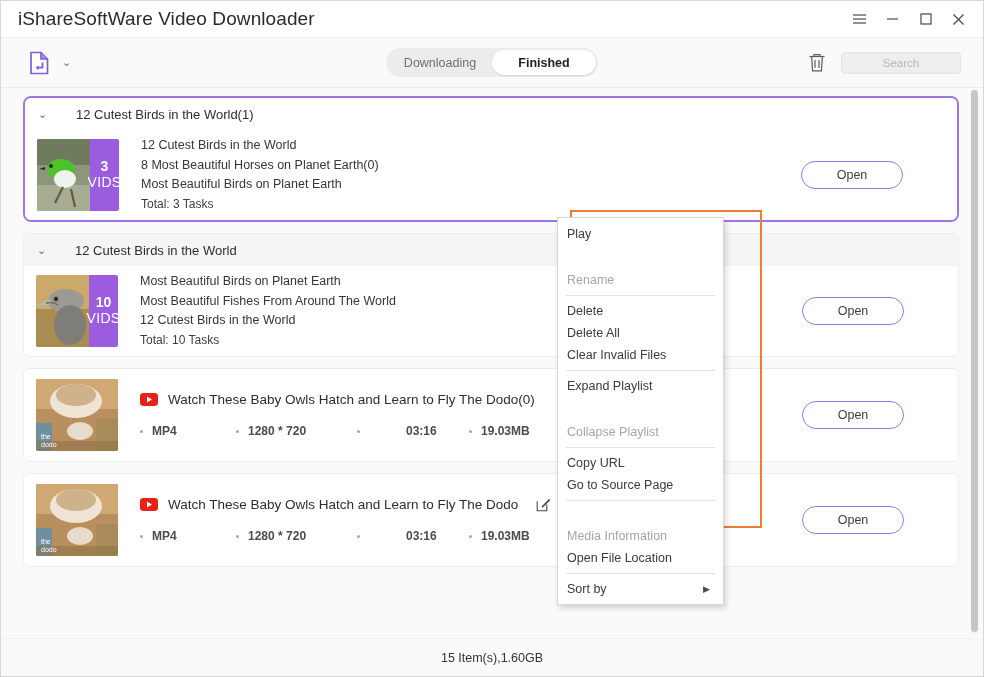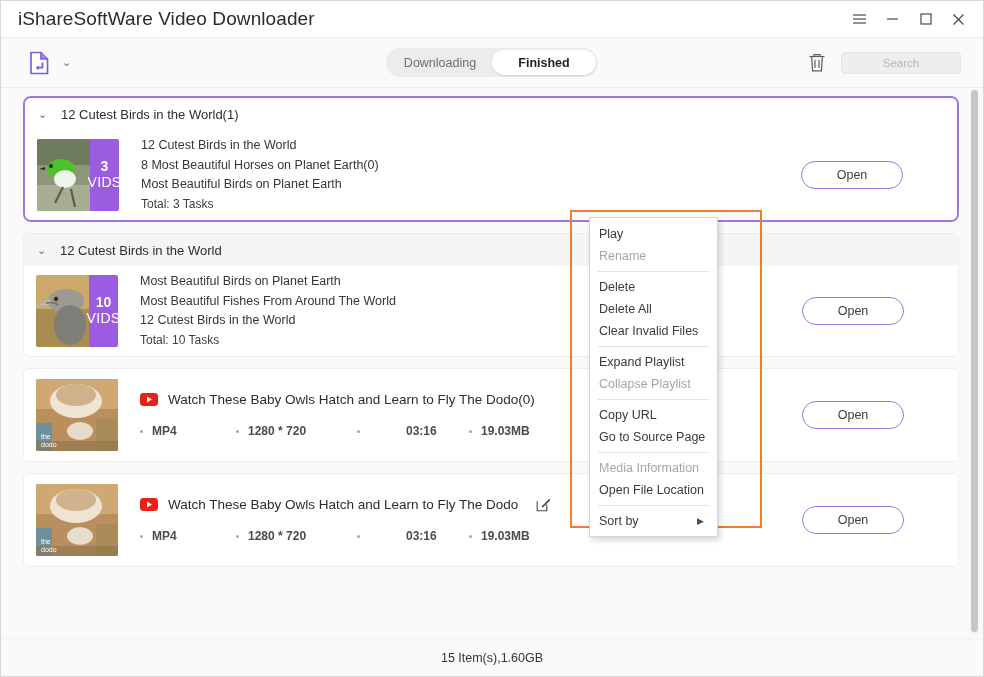--- a/index.html
+++ b/index.html
@@ -112,21 +112,21 @@
     display: flex; align-items: center;
     padding-left: 13px;
     font-size: 13px; color: #2d2d30;
     background: #ffffff;
   }
   .group-header.shaded { background: #f5f5f6; }
   .group-caret {
     width: 16px; color: #6a6a70; font-size: 11px;
     display: flex; align-items: center; justify-content: flex-start;
   }
-  .group-title { margin-left: 7px; }
+  .group-title { margin-left: 22px; }
 
   .row {
     display: flex; align-items: center;
     background: #ffffff;
     padding: 0 0 0 12px;
     height: 90px;
   }
   .row.tall { height: 92px; }
   .thumb {
     width: 82px; height: 72px;
@@ -201,37 +201,37 @@
   .menu-highlight {
     position: absolute;
     left: 569px; top: 209px;
     width: 192px; height: 318px;
     border: 2px solid #ed7d31;
     z-index: 40;
     pointer-events: none;
   }
   .ctx-menu {
     position: absolute;
-    left: 588px; top: 216px;
-    width: 129px;
+    left: 556px; top: 216px;
+    width: 167px;
     background: #ffffff;
     border: 1px solid #d6d6d8;
     box-shadow: 2px 3px 6px rgba(0,0,0,.17);
     padding: 5px 0 4px 0;
     z-index: 50;
   }
   .ctx-item {
     height: 22px;
     display: flex; align-items: center;
     padding-left: 9px;
     font-size: 12.5px; color: #3a3a3f;
     white-space: nowrap;
     cursor: default;
   }
-  .ctx-item.disabled { color: #a6a6aa; }
+  .ctx-item.disabled { color: #a6a6aa; margin-top: 24px; }
   .ctx-sep { height: 1px; background: #e2e2e4; margin: 4px 8px 4px 8px; }
   .ctx-arrow { margin-left: auto; margin-right: 13px; font-size: 9px; color: #4a4a4e; }
 </style>
 </head>
 <body>
 
 <div class="window">
 
   <div class="titlebar">
     <div class="app-title">iShareSoftWare Video Downloader</div>

